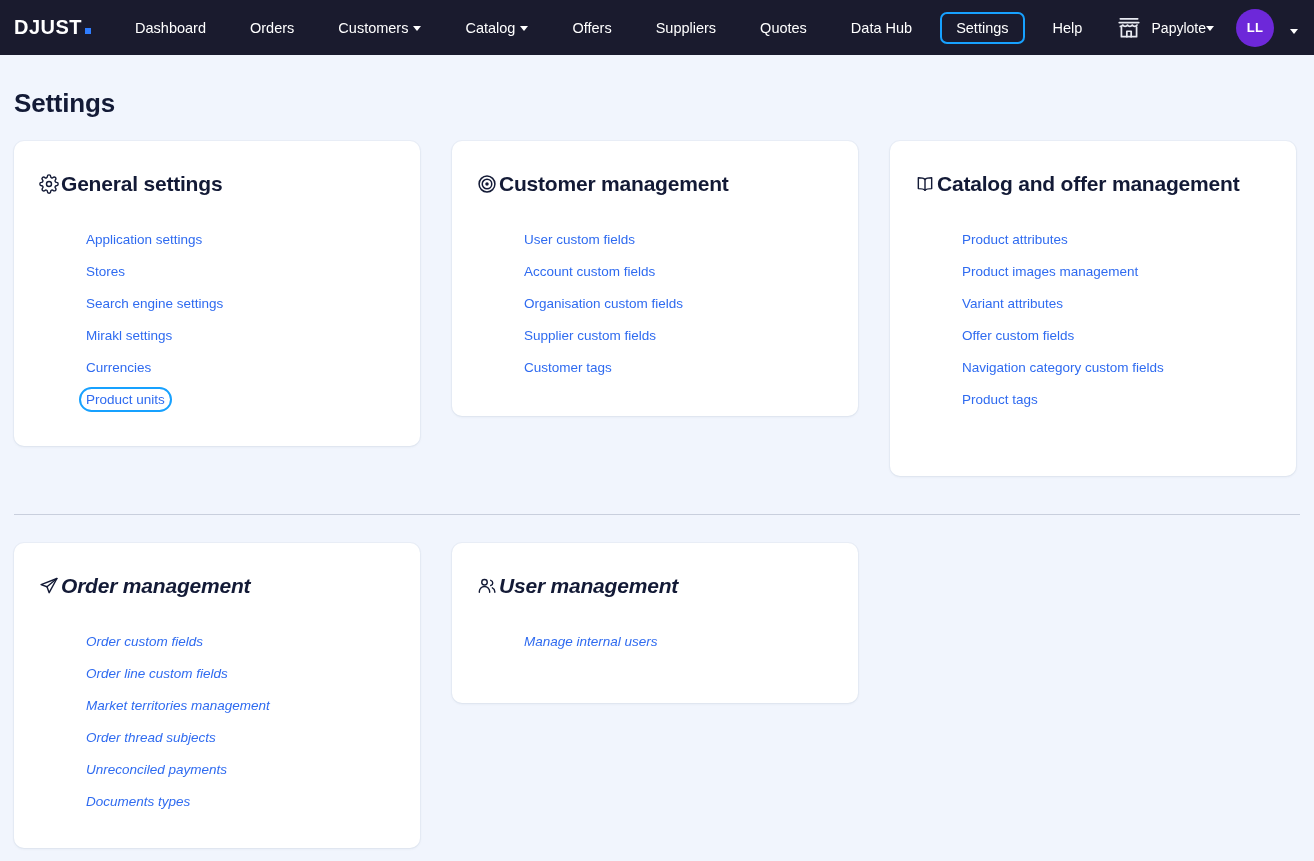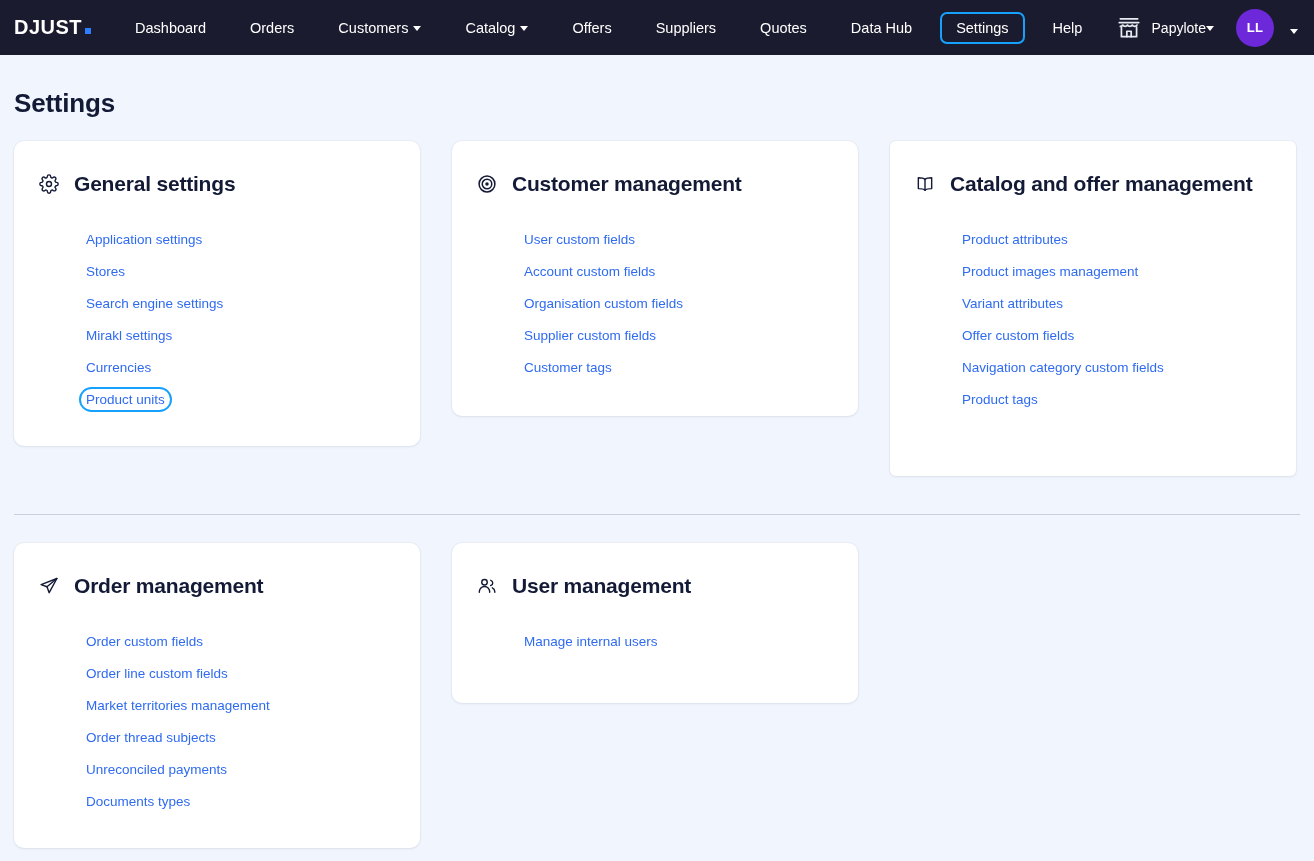--- a/index.html
+++ b/index.html
@@ -121,21 +121,21 @@
   .card {
     background: #ffffff;
     border-radius: 10px;
     box-shadow: 0 1px 3px rgba(30,50,90,0.07), 0 0 0 1px rgba(30,50,90,0.03);
     padding: 30px 25px 28px 25px;
     flex: 0 0 406px;
   }
   .card-title {
     display: flex;
     align-items: flex-start;
-    gap: 15px;
+    gap: 2px;
     font-size: 21px;
     font-weight: bold;
     color: #131a36;
     line-height: 1.25;
     letter-spacing: -0.2px;
     margin-bottom: 26px;
   }
   .card-title .ci { flex: 0 0 auto; position: relative; top: 3px; }
 
   .links { display: flex; flex-direction: column; align-items: flex-start; margin-left: 45px; }
@@ -148,30 +148,30 @@
     margin: 3.5px 0 3.5px -5px;
     border-radius: 14px;
     border: 2px solid transparent;
     white-space: nowrap;
   }
   .link.focused { border: 2px solid #17a1ff; }
 
   
   .card-general   { min-height: 305px; }
   .card-customer  { min-height: 275px; }
-  .card-catalog   { min-height: 335px; border-radius: 6px; }
+  .card-catalog   { min-height: 335px; }
   .card-order     { min-height: 305px; }
   .card-user      { min-height: 160px; }
 
   .divider {
     height: 1px;
     background: #c9cfdd;
     margin: 38px 0 28px 0;
   }
-  .row-2 { display: flex; gap: 32px; align-items: flex-start; }
+  .row-2 { display: flex; gap: 32px; align-items: flex-start; font-style: italic; }
 </style>
 </head>
 <body>
 
 <div class="topbar">
 
   <div class="logo">
     <span>DJUST</span>
     <span class="logo-dot"></span>
   </div>

